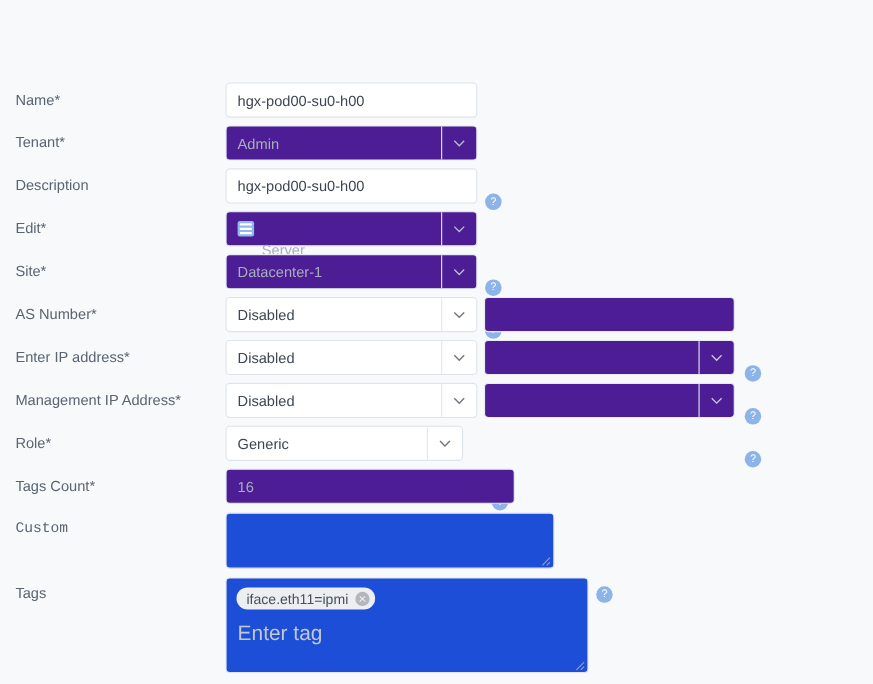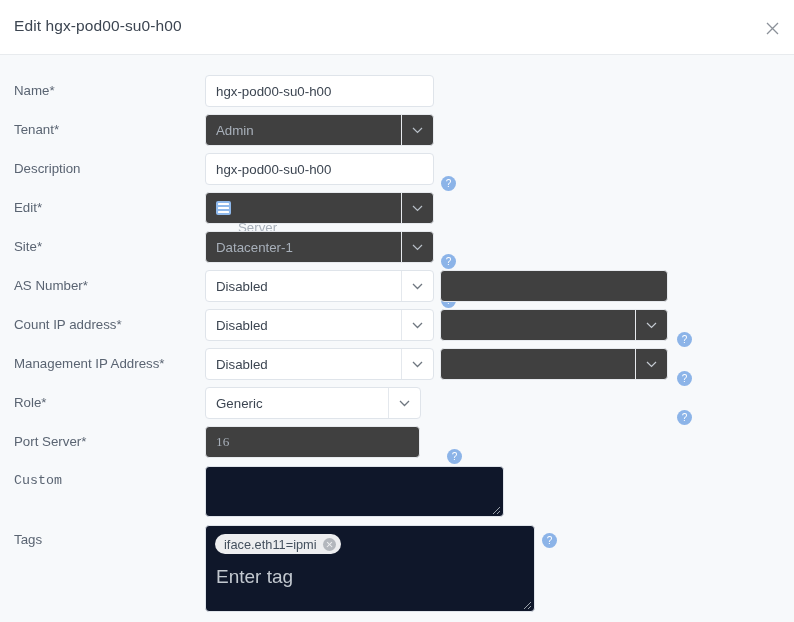--- a/index.html
+++ b/index.html
@@ -81,21 +81,21 @@
     font-size: 13.3px;
     display: flex;
     align-items: center;
   }
   .fld.enabled {
     background: #ffffff;
     border: 1px solid #dfe4ea;
     color: #3c4551;
   }
   .fld.disabled {
-    background: #404040;
+    background: #4c1d95;
     border: 1px solid #e7eaee;
     color: #a8b0ba;
   }
   .fld .txt {
     padding-left: 10px;
     white-space: nowrap;
     overflow: hidden;
   }
 
   
@@ -149,21 +149,21 @@
     text-align: center;
     font-weight: normal;
     cursor: pointer;
     user-select: none;
   }
 
   
   .box {
     position: absolute;
     box-sizing: border-box;
-    background: #0f172a;
+    background: #1d4ed8;
     border: 1px solid #dfe4ea;
     border-radius: 4px;
     overflow: hidden;
   }
   .grip {
     position: absolute;
     right: 2px;
     bottom: 1px;
     width: 10px;
     height: 10px;
@@ -214,28 +214,20 @@
     top: 40px;
     font-size: 19px;
     color: #c2c8cf;
   }
 </style>
 </head>
 <body>
 
 <div class="modal">
 
-  <div class="modal-header">
-    <div class="modal-title">Edit hgx-pod00-su0-h00</div>
-    <div class="close-btn">
-      <svg width="13" height="13" viewBox="0 0 13 13">
-        <path d="M1,1 L12,12 M12,1 L1,12" stroke="#8b9199" stroke-width="1.3" fill="none"></path>
-      </svg>
-    </div>
-  </div>
 
   <div class="form-body">
 
     <div class="row" style="top:0;">
       <div class="lbl" style="top:28px;">Name*</div>
       <div class="fld enabled" style="left:205px; top:20px; width:229px; height:32px;">
         <span class="txt">hgx-pod00-su0-h00</span>
       </div>
     </div>
 
@@ -300,21 +292,21 @@
             </svg>
         </span>
       </div>
       <div class="fld disabled" style="left:440px; top:215px; width:228px; height:32px;">
         <span class="txt"></span>
       </div>
       <div class="help" style="left:677px; top:277px;">?</div>
     </div>
 
     <div class="row" style="top:0;">
-      <div class="lbl" style="top:262px;">Count IP address*</div>
+      <div class="lbl" style="top:262px;">Enter IP address*</div>
       <div class="fld enabled" style="left:205px; top:254px; width:229px; height:32px;">
         <span class="txt">Disabled</span>
         <span class="chev sep-enabled">
           <svg width="11" height="7" viewBox="0 0 11 7">
               <path d="M1,1 L5.5,5.5 L10,1" stroke="#6f7780" stroke-width="1.3" fill="none"></path>
             </svg>
         </span>
       </div>
       <div class="fld disabled" style="left:440px; top:254px; width:228px; height:32px;">
         <span class="txt"></span>
@@ -355,22 +347,22 @@
         <span class="chev sep-enabled">
           <svg width="11" height="7" viewBox="0 0 11 7">
               <path d="M1,1 L5.5,5.5 L10,1" stroke="#6f7780" stroke-width="1.3" fill="none"></path>
             </svg>
         </span>
       </div>
       <div class="help" style="left:447px; top:394px;">?</div>
     </div>
 
     <div class="row" style="top:0;">
-      <div class="lbl" style="top:379px;">Port Server*</div>
-      <div class="fld disabled" style="left:205px; top:371px; width:215px; height:32px;font-family:Liberation Serif, serif;">
+      <div class="lbl" style="top:379px;">Tags Count*</div>
+      <div class="fld disabled" style="left:205px; top:371px; width:263px; height:32px;">
         <span class="txt">16</span>
       </div>
       <div class="help" style="left:442px; top:433px;">?</div>
     </div>
 
     <div class="row" style="top:0;">
       <div class="lbl" style="top:418px;font-family:Liberation Mono, monospace;">Custom</div>
       <div class="box" style="left:205px; top:411px; width:299px; height:51px;">
         <span style="position:absolute;left:10px;top:7px;font-size:13.3px;color:#3c4551;"></span>
         <span class="grip">

